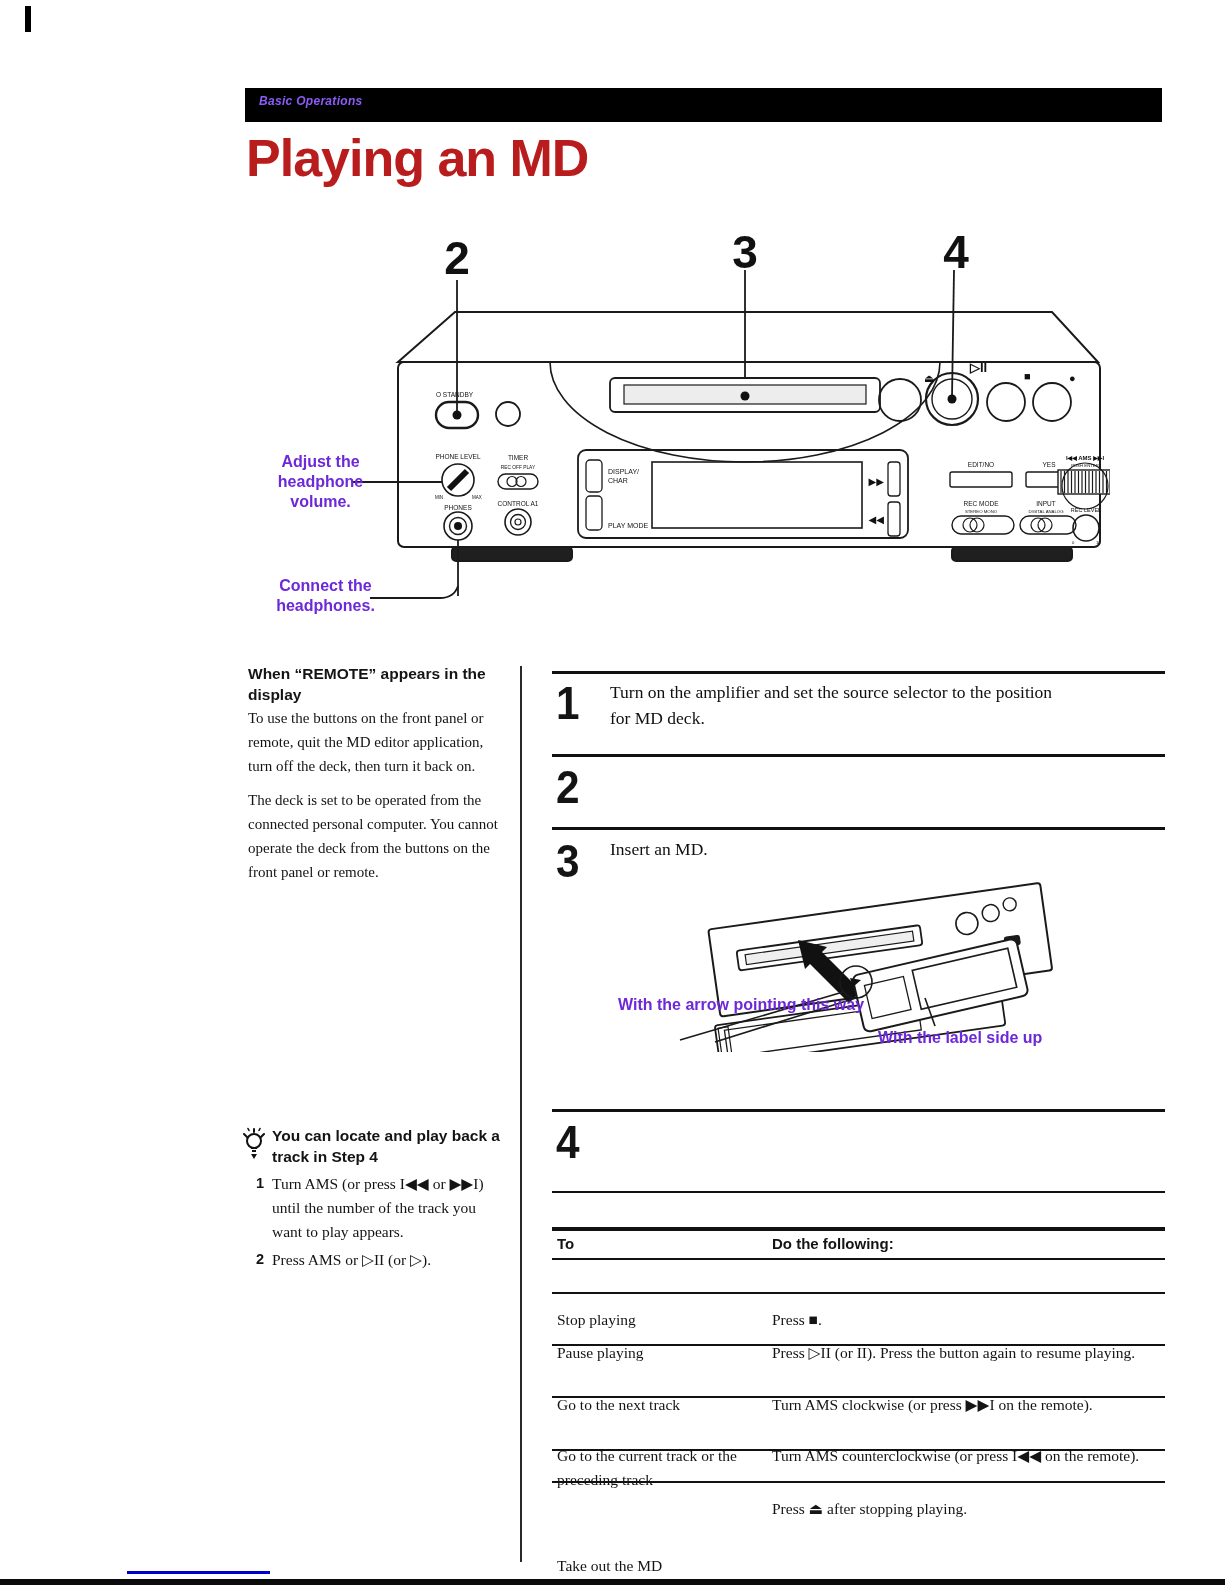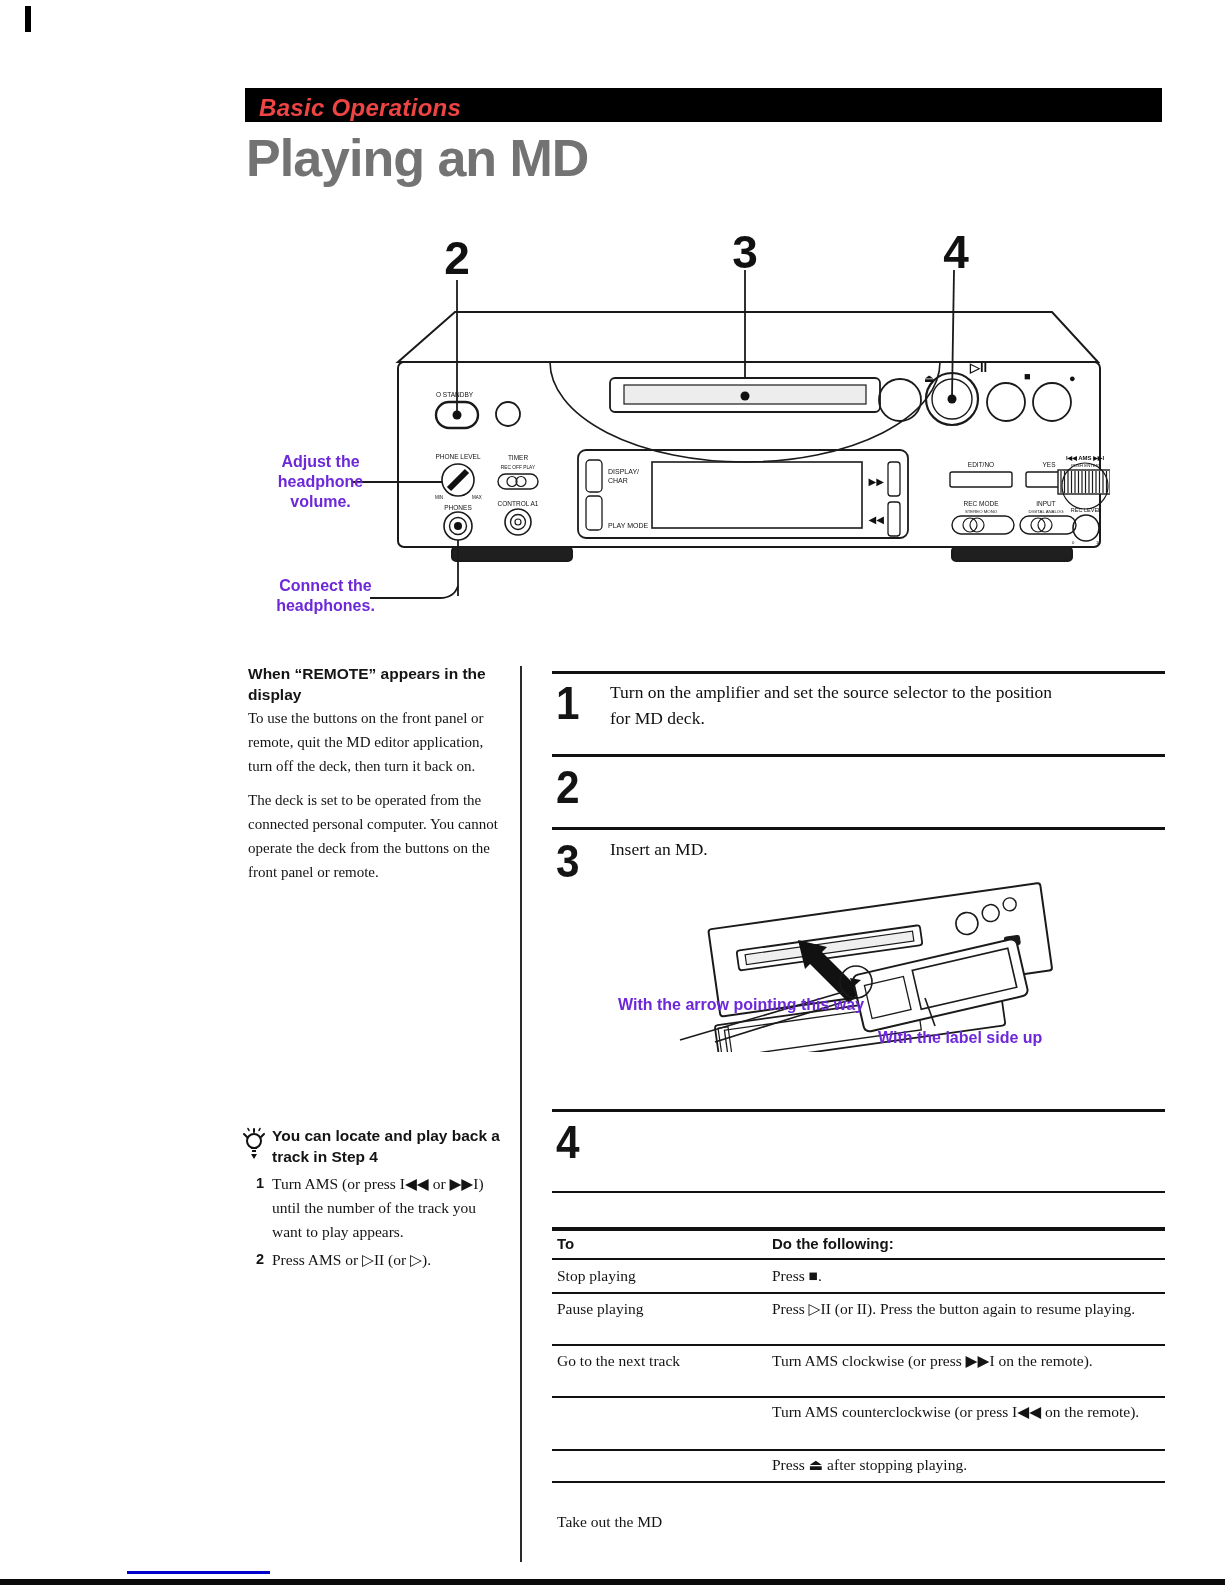--- a/index.html
+++ b/index.html
@@ -3,22 +3,22 @@
 <meta charset="utf-8">
 <style>
   html,body{margin:0;padding:0;background:#e8e8e8;}
   #page{position:relative;width:1225px;height:1585px;background:#ffffff;overflow:hidden;
         font-family:"Liberation Sans",sans-serif;color:#141414;}
   .abs{position:absolute;}
   .serif{font-family:"Liberation Serif",serif;}
   .sans{font-family:"Liberation Sans",sans-serif;}
   
   #section-bar{left:245px;top:88px;width:917px;height:34px;background:#000;}
-  #section-bar span{display:block;padding:6px 8px 0 14px;color:#ef4444;font-size:24px;font-style:italic;font-weight:bold;letter-spacing:.3px;}
-  #page-title{left:246px;top:128px;font-size:52px;font-weight:bold;letter-spacing:-1px;color:#737373;}
+  #section-bar span{display:block;padding:6px 8px 0 14px;color:#8b5cf6;font-size:12px;font-style:italic;font-weight:bold;letter-spacing:.3px;}
+  #page-title{left:246px;top:128px;font-size:52px;font-weight:bold;letter-spacing:-1px;color:#b91c1c;}
   
   .callout{font-size:16px;font-weight:bold;line-height:1.25;color:#6d28d9;text-align:center;}
   #callout-adjust{left:268px;top:452px;width:105px;}
   #callout-connect{left:268px;top:576px;width:115px;}
   
   #sidebar{left:248px;top:664px;width:262px;}
   #remote-heading{font-size:15.5px;font-weight:bold;line-height:1.35;width:250px;}
   .side-para{font-size:15px;line-height:1.6;width:258px;margin:10px 0 0 0;}
   #tip{left:240px;top:1126px;width:272px;}
   #tip-heading{margin-left:32px;font-size:15.5px;font-weight:bold;line-height:1.35;width:228px;}
@@ -27,21 +27,21 @@
   .tip-text{font-family:"Liberation Serif",serif;}
   
   #col-divider{left:520px;top:666px;width:2px;height:896px;background:#2a2a2a;}
   
   .rule{left:552px;width:613px;background:#111;}
   .step-num{font-size:46px;font-weight:bold;transform:scaleX(.92);transform-origin:left top;line-height:1;}
   .step-text{font-family:"Liberation Serif",serif;font-size:17.5px;line-height:1.5;color:#101010;}
   
   .pwr{display:inline-block;vertical-align:-2px;}
   
-  .tcell{font-family:"Liberation Serif",serif;font-size:15.5px;line-height:1.55;}
+  .tcell{font-family:"Liberation Serif",serif;font-size:15.5px;line-height:1.55;margin-top:44px;}
   .thead{font-size:15px;font-weight:bold;}
   
   #corner-tick{left:25px;top:6px;width:6px;height:26px;background:#000;}
   #footer-blue{left:127px;top:1571px;width:143px;height:3px;}
   #footer-bar{left:0;top:1579px;width:1225px;height:6px;background:#0b0b0b;}
   svg text{font-family:"Liberation Sans",sans-serif;fill:#111;}
 </style>
 </head>
 <body>
 
@@ -265,20 +265,21 @@
   <div class="abs rule" style="top:1292px;height:1.5px;"></div>
 
   <div class="abs tcell" style="left:557px;top:1297px;width:200px;">Pause playing</div>
   <div class="abs tcell" style="left:772px;top:1297px;width:385px;">Press ▷II (or II).  Press the button again to resume playing.</div>
   <div class="abs rule" style="top:1344px;height:1.5px;"></div>
 
   <div class="abs tcell" style="left:557px;top:1349px;width:200px;">Go to the next track</div>
   <div class="abs tcell" style="left:772px;top:1349px;width:360px;">Turn AMS clockwise (or press ▶▶I on the remote).</div>
   <div class="abs rule" style="top:1396px;height:1.5px;"></div>
 
+  <div class="abs tcell" style="left:557px;top:1400px;width:195px;">Go to the current track or the preceding track</div>
   <div class="abs tcell" style="left:772px;top:1400px;width:390px;">Turn AMS counterclockwise (or press I◀◀ on the remote).</div>
   <div class="abs rule" style="top:1449px;height:1.5px;"></div>
 
   <div class="abs tcell" style="left:557px;top:1510px;width:200px;">Take out the MD</div>
   <div class="abs tcell" style="left:772px;top:1453px;width:390px;">Press ⏏ after stopping playing.</div>
   <div class="abs rule" style="top:1481px;height:1.5px;"></div>
 
   <div id="footer-blue" class="abs" style="background: rgb(0, 0, 204);"></div>
   <div id="footer-bar" class="abs"></div>
 

